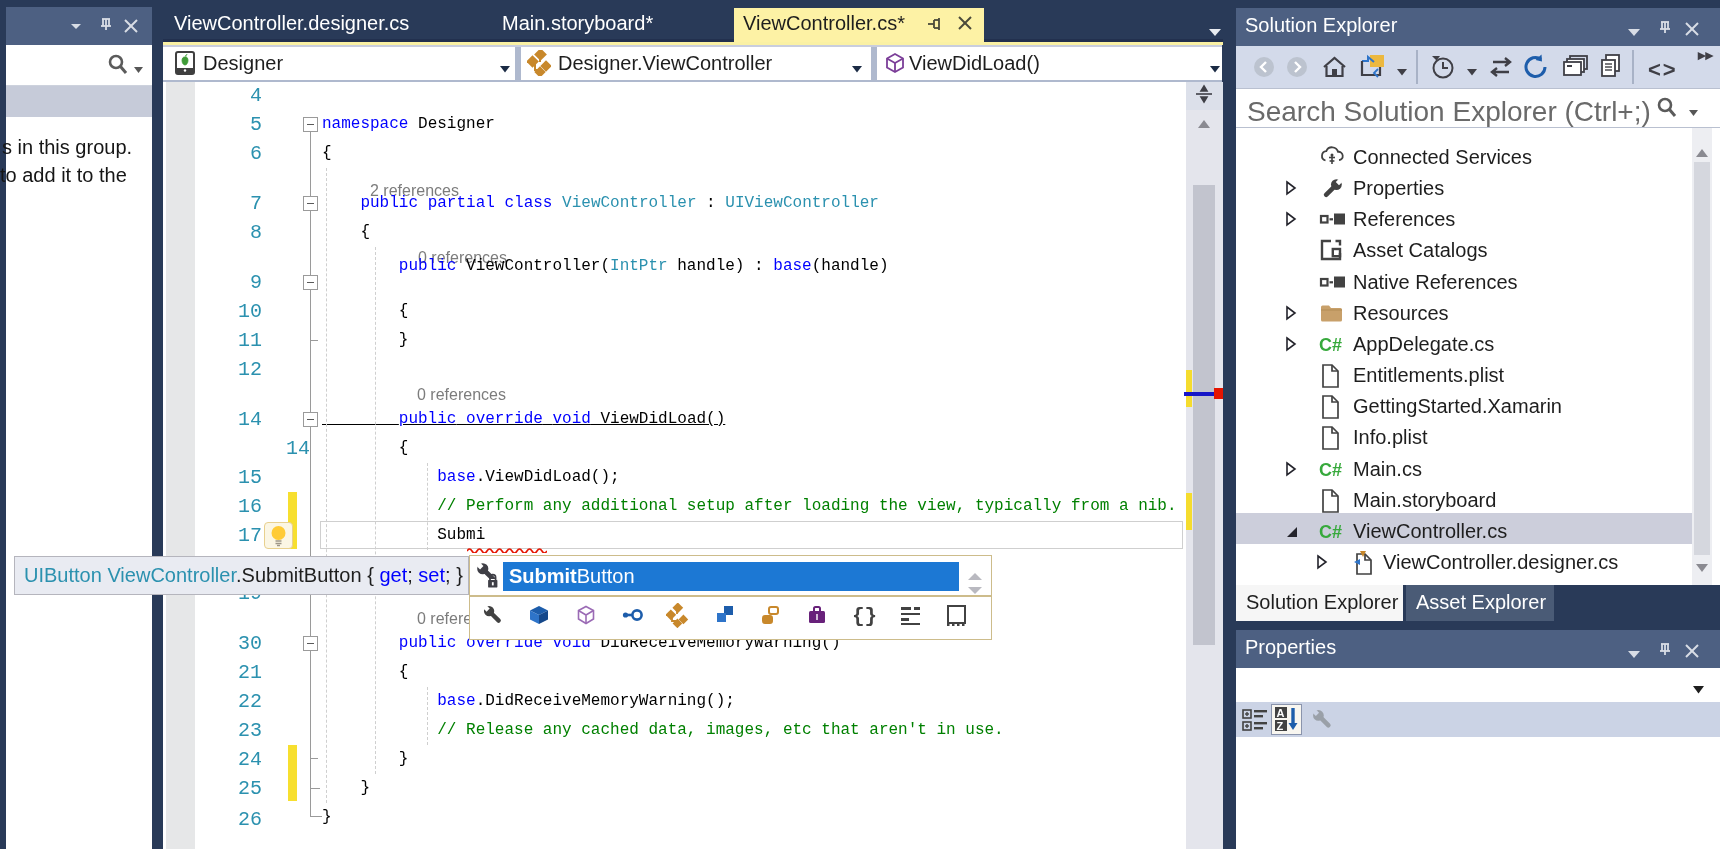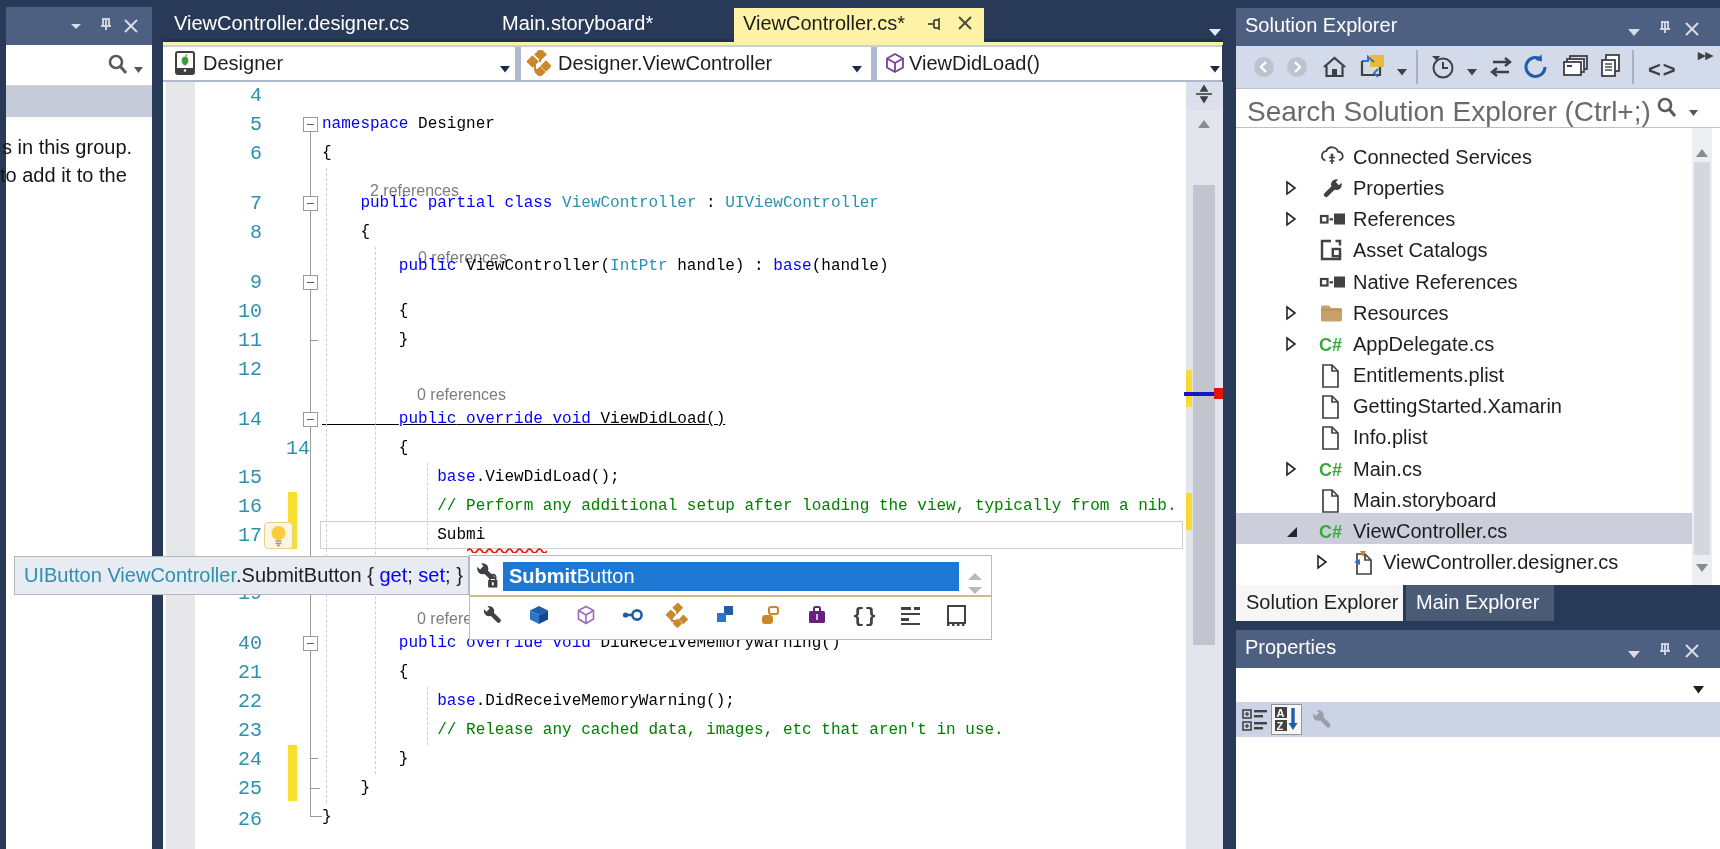--- a/index.html
+++ b/index.html
@@ -160,21 +160,21 @@
     <div class="abs mono" style="left:322px;top:463px;">            <span class="kw">base</span>.ViewDidLoad();</div>
     <div class="abs num" style="left:196px;top:492px;">16</div>
     <div class="abs mono" style="left:322px;top:492px;">            <span class="cm">// Perform any additional setup after loading the view, typically from a nib.</span></div>
     <div class="abs num" style="left:196px;top:521px;">17</div>
     <div class="abs mono" style="left:322px;top:521px;">            Submi</div>
     <div class="abs num" style="left:196px;top:550px;">18</div>
     <div class="abs mono" style="left:322px;top:550px;">        }</div>
     <div class="abs num" style="left:196px;top:579px;">19</div>
     <div class="abs mono" style="left:322px;top:579px;"></div>
     <div class="abs cl" style="left:417px;top:608px;">0 references</div>
-    <div class="abs num" style="left:196px;top:629px;">40</div>
+    <div class="abs num" style="left:196px;top:629px;">30</div>
     <div class="abs mono" style="left:322px;top:629px;">        <span class="kw">public</span> <span class="kw">override</span> <span class="kw">void</span> DidReceiveMemoryWarning()</div>
     <div class="abs num" style="left:196px;top:658px;">21</div>
     <div class="abs mono" style="left:322px;top:658px;">        {</div>
     <div class="abs num" style="left:196px;top:687px;">22</div>
     <div class="abs mono" style="left:322px;top:687px;">            <span class="kw">base</span>.DidReceiveMemoryWarning();</div>
     <div class="abs num" style="left:196px;top:716px;">23</div>
     <div class="abs mono" style="left:322px;top:716px;">            <span class="cm">// Release any cached data, images, etc that aren't in use.</span></div>
     <div class="abs num" style="left:196px;top:745px;">24</div>
     <div class="abs mono" style="left:322px;top:745px;">        }</div>
     <div class="abs num" style="left:196px;top:774px;">25</div>
@@ -561,21 +561,21 @@
     </svg></div>
 <div class="abs" style="left:1695px;top:560px;"><svg width="14" height="11">
       <path d="M1 1 L13 1 L7 9 Z" fill="#8A8A91"></path>
     </svg></div>
 <div class="abs" style="left:1694px;top:162px;width:16px;height:393px;background:#D5D7DE;"></div>
 
 <div class="abs" style="left:1236px;top:585px;width:484px;height:36px;background:#293A58;"></div>
 <div class="abs" style="left:1236px;top:585px;width:167px;height:36px;background:#F6F6F6;"></div>
 <div class="abs" style="left:1246px;top:591px;font-size:20px;color:#1E1E1E;">Solution Explorer</div>
 <div class="abs" style="left:1406px;top:585px;width:148px;height:36px;background:#4A5B76;"></div>
-<div class="abs" style="left:1416px;top:591px;font-size:20px;color:#FFFFFF;">Main Explorer</div>
+<div class="abs" style="left:1416px;top:591px;font-size:20px;color:#FFFFFF;">Asset Explorer</div>
 
 <div class="abs" style="left:1236px;top:630px;width:484px;height:219px;background:#FFFFFF;"></div>
 <div class="abs" style="left:1236px;top:630px;width:484px;height:38px;background:#4D6082;"></div>
 <div class="abs" style="left:1245px;top:636px;font-size:20px;color:#FFFFFF;">Properties</div>
 <div class="abs" style="left:1626px;top:646px;"><svg width="16" height="12">
       <path d="M2 3 L14 3 L8 10 Z" fill="#D8DDE6"></path>
     </svg></div>
 <div class="abs" style="left:1657px;top:641px;"><svg width="16" height="20">
       <g stroke="#D8DDE6" stroke-width="1.8" fill="none">
         <line x1="8" y1="3" x2="8" y2="14"></line>

